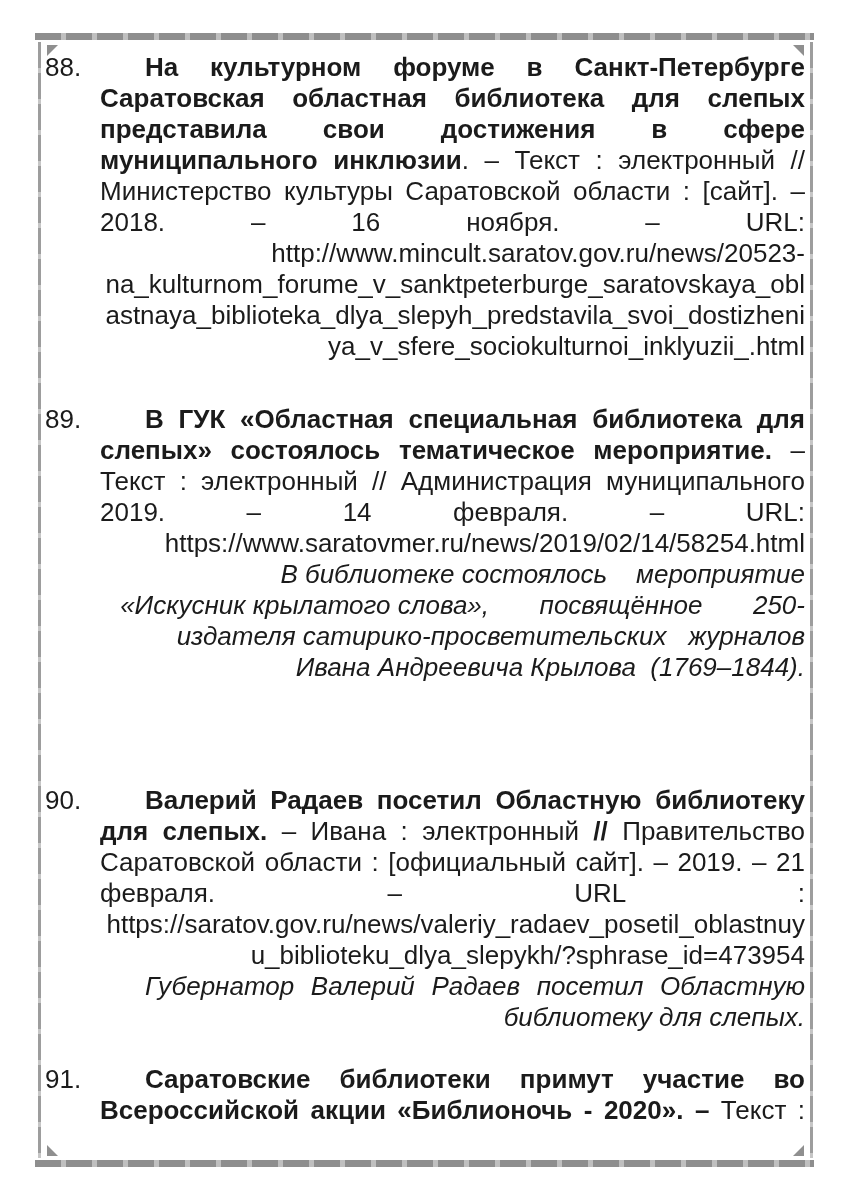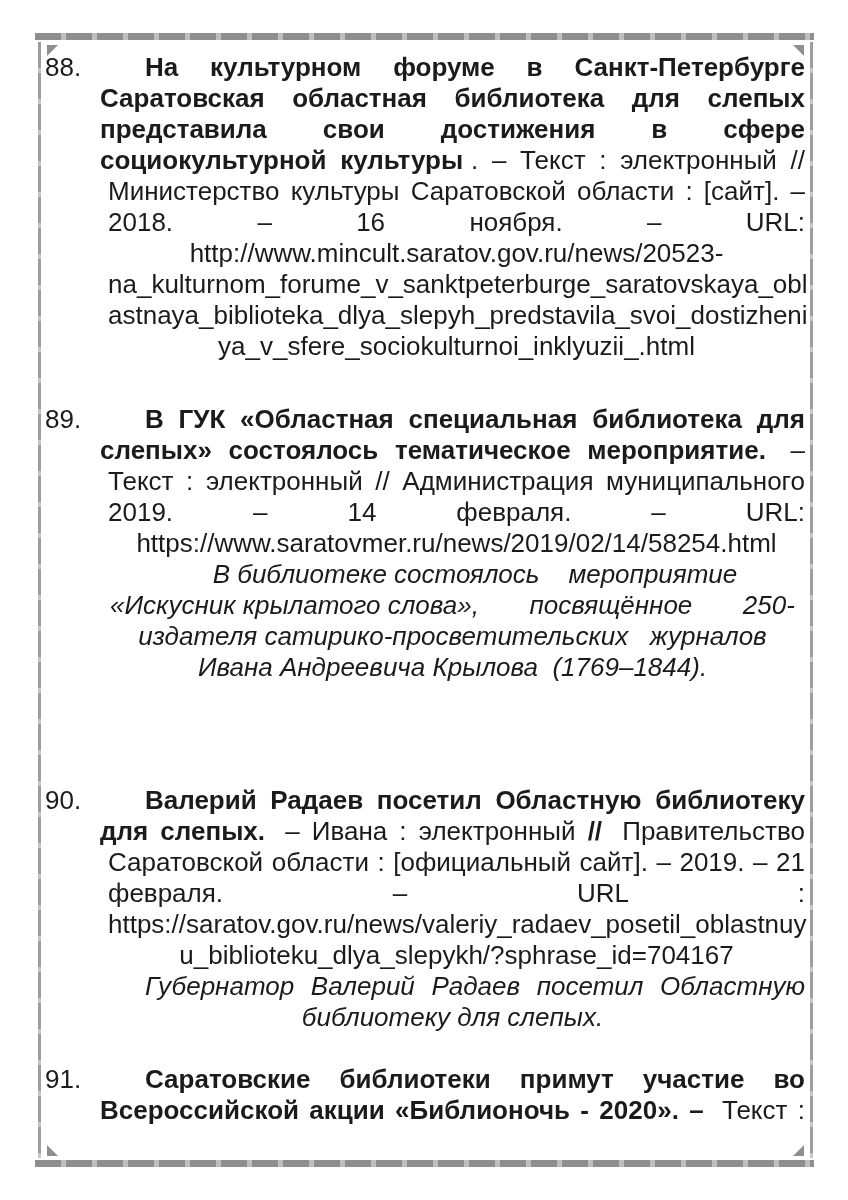--- a/index.html
+++ b/index.html
@@ -42,47 +42,47 @@
   .corner.tl { left: 47px; top: 45px;  clip-path: polygon(0 0, 100% 0, 0 100%); }
   .corner.tr { left: 793px; top: 45px; clip-path: polygon(0 0, 100% 0, 100% 100%); }
   .corner.bl { left: 47px; top: 1145px; clip-path: polygon(0 0, 0 100%, 100% 100%); }
   .corner.br { left: 793px; top: 1145px; clip-path: polygon(100% 0, 100% 100%, 0 100%); }
 
   
   .entries { position: absolute; left: 0; top: 0; width: 848px; height: 1200px; }
   .entry { position: absolute; left: 45px; width: 760px; }
   .num { position: absolute; left: 0; top: 0; line-height: 31px; }
   .body { margin-left: 55px; }
-  .line { line-height: 31px; height: 31px; text-align: center; }
+  .line { line-height: 31px; height: 31px; text-align: right; }
   .line.j { text-align: justify; text-align-last: justify; }
   .line.ind { padding-left: 45px; }
   .b { font-weight: bold; }
   .i { font-style: italic; margin-top: 12px; }
-  .n { font-weight: normal; font-style: normal; margin-left: 8px; }
+  .n { font-weight: normal; font-style: normal; }
 </style>
 </head>
 <body>
 
 <div class="page">
   <div class="hbar top"></div>
   <div class="hbar bottom"></div>
   <div class="vline left"></div>
   <div class="vline right"></div>
   <div class="corner tl"></div>
   <div class="corner tr"></div>
   <div class="corner bl"></div>
   <div class="corner br"></div>
   <div class="entries">
       <div class="entry" style="top: 52px;">
         <span class="num">88.</span>
         <div class="body">
           <div class="line j ind"><span class="b">На культурном форуме в Санкт-Петербурге</span></div>
           <div class="line j"><span class="b">Саратовская областная библиотека для слепых</span></div>
           <div class="line j"><span class="b">представила свои достижения в сфере</span></div>
-          <div class="line j"><span class="b">социокультурной культуры</span><span class="n">. – Текст : электронный //</span></div>
+          <div class="line j"><span class="b">муниципального инклюзии</span><span class="n">. – Текст : электронный //</span></div>
           <div class="line j"><span class="n">Министерство культуры Саратовской области : [сайт]. –</span></div>
           <div class="line j"><span class="n">2018. – 16 ноября. – URL:</span></div>
           <div class="line"><span class="n">http://www.mincult.saratov.gov.ru/news/20523-</span></div>
           <div class="line"><span class="n">na_kulturnom_forume_v_sanktpeterburge_saratovskaya_obl</span></div>
           <div class="line"><span class="n">astnaya_biblioteka_dlya_slepyh_predstavila_svoi_dostizheni</span></div>
           <div class="line"><span class="n">ya_v_sfere_sociokulturnoi_inklyuzii_.html</span></div>
         </div>
       </div>
       <div class="entry" style="top: 404px;">
         <span class="num">89.</span>
@@ -99,21 +99,21 @@
         </div>
       </div>
       <div class="entry" style="top: 785px;">
         <span class="num">90.</span>
         <div class="body">
           <div class="line j ind"><span class="b">Валерий Радаев посетил Областную библиотеку</span></div>
           <div class="line j"><span class="b">для слепых.</span><span class="n"> – Ивана : электронный </span><span class="b">//</span><span class="n"> Правительство</span></div>
           <div class="line j"><span class="n">Саратовской области : [официальный сайт]. – 2019. – 21</span></div>
           <div class="line j"><span class="n">февраля. – URL :</span></div>
           <div class="line"><span class="n">https://saratov.gov.ru/news/valeriy_radaev_posetil_oblastnuy</span></div>
-          <div class="line"><span class="n">u_biblioteku_dlya_slepykh/?sphrase_id=704167</span></div>
+          <div class="line"><span class="n">u_biblioteku_dlya_slepykh/?sphrase_id=473954</span></div>
           <div class="line j ind"><span class="i">Губернатор Валерий Радаев посетил Областную</span></div>
           <div class="line"><span class="i">библиотеку для слепых.</span></div>
         </div>
       </div>
       <div class="entry" style="top: 1064px;">
         <span class="num">91.</span>
         <div class="body">
           <div class="line j ind"><span class="b">Саратовские библиотеки примут участие во</span></div>
           <div class="line j"><span class="b">Всероссийской акции «Библионочь - 2020». –</span><span class="n"> Текст :</span></div>
         </div>

